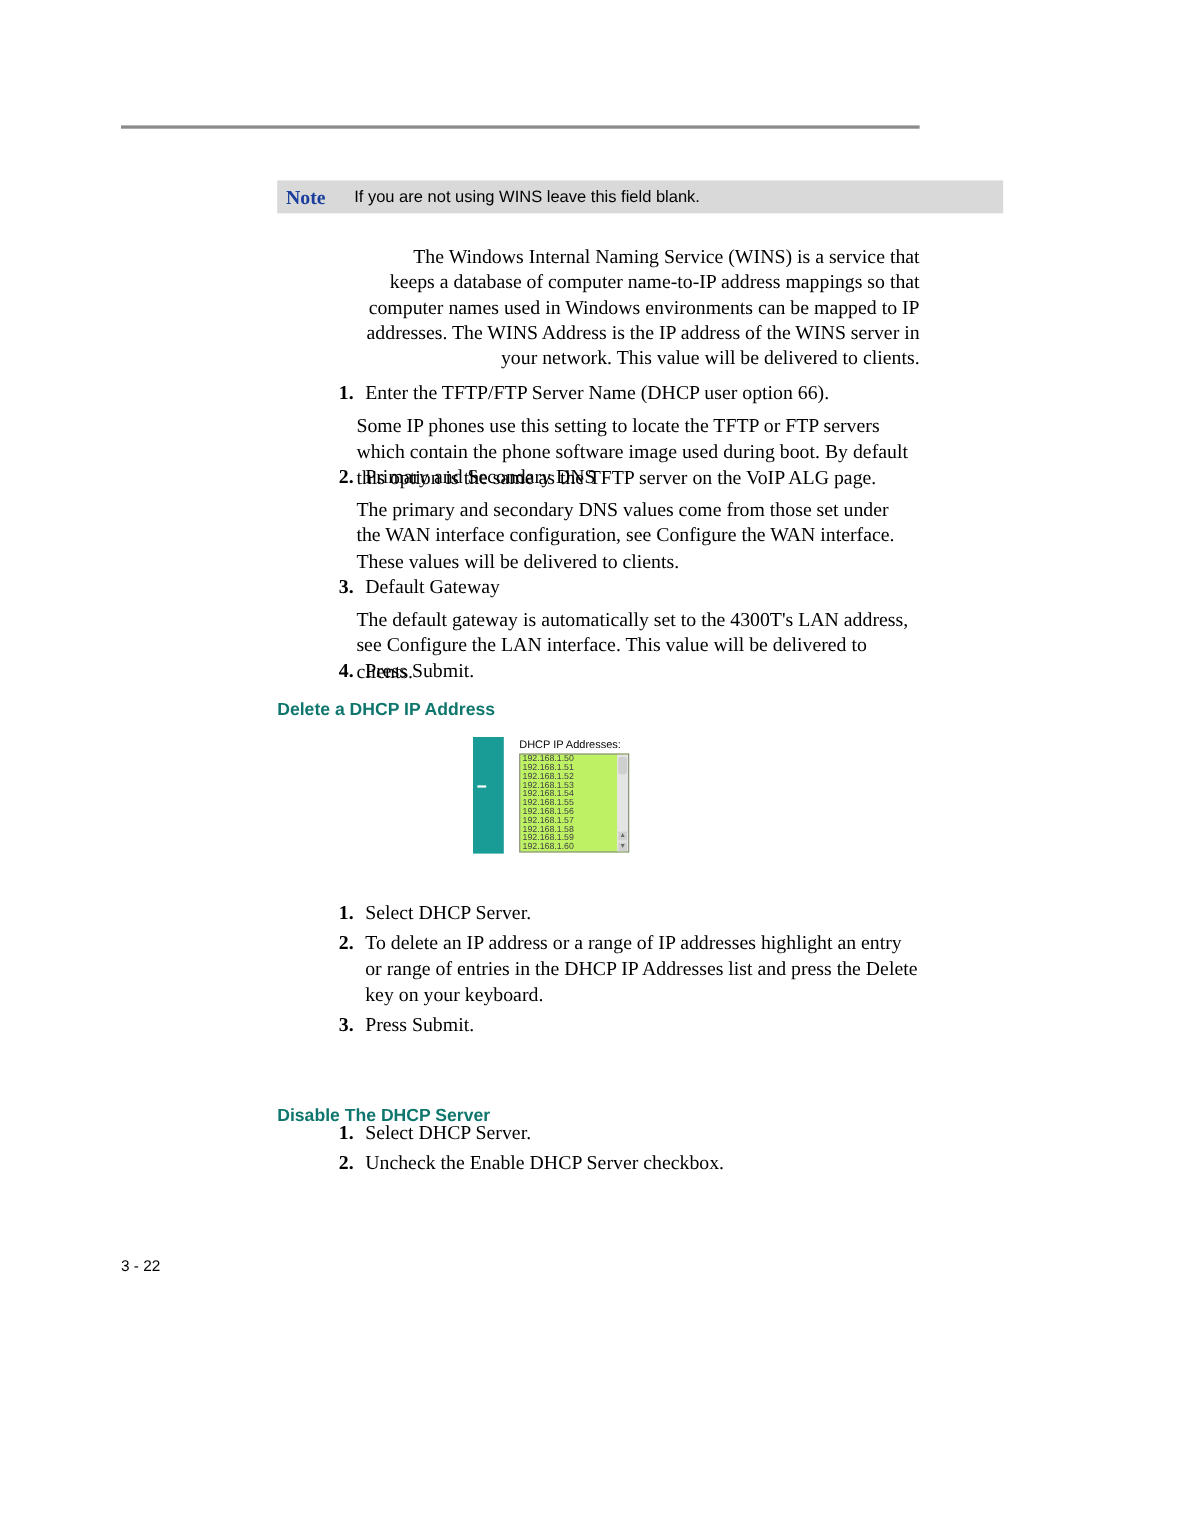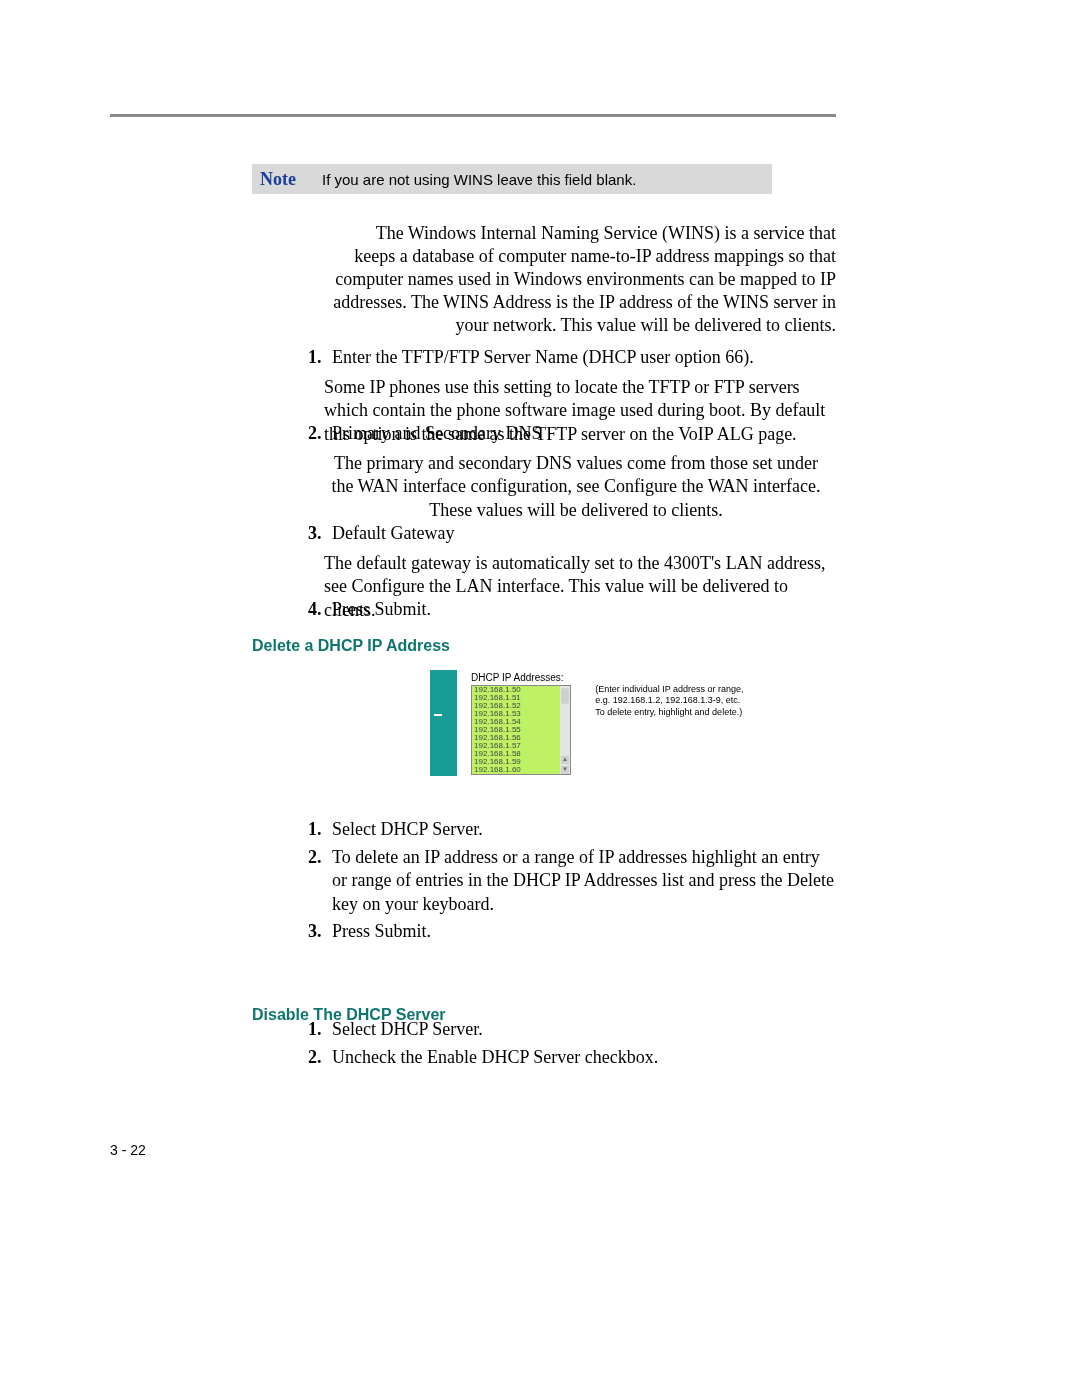--- a/index.html
+++ b/index.html
@@ -33,21 +33,21 @@
     left: 110px;
     top: 114px;
     width: 726px;
     height: 3px;
     background: #8a8a8a;
   }
   .note-box {
     position: absolute;
     left: 252px;
     top: 164px;
-    width: 520px;
+    width: 660px;
     height: 30px;
     background: #d9d9d9;
     display: flex;
     align-items: center;
   }
   .note-label {
     font-family: Georgia, serif;
     font-weight: bold;
     color: #1a3e9c;
     font-size: 18px;
@@ -211,21 +211,21 @@
 
   <div class="list" style="top:0;">
     <div class="li" style="top:346px;">
       <span class="num">1.</span>
       <span class="txt">Enter the TFTP/FTP Server Name (DHCP user option 66).</span>
       <span class="sub" style="top:30px;">Some IP phones use this setting to locate the TFTP or FTP servers which contain the phone software image used during boot.  By default this option is the same as the TFTP server on the VoIP ALG page.</span>
     </div>
     <div class="li" style="top:422px;">
       <span class="num">2.</span>
       <span class="txt">Primary and Secondary DNS</span>
-      <span class="sub" style="top:30px;text-align:center;">The primary and secondary DNS values come from those set under the WAN interface configuration, see Configure the WAN interface. These values will be delivered to clients.</span>
+      <span class="sub" style="top:30px;">The primary and secondary DNS values come from those set under the WAN interface configuration, see Configure the WAN interface. These values will be delivered to clients.</span>
     </div>
     <div class="li" style="top:522px;">
       <span class="num">3.</span>
       <span class="txt">Default Gateway</span>
       <span class="sub" style="top:30px;">The default gateway is automatically set to the 4300T's LAN address, see Configure the LAN interface.  This value will be delivered to clients.</span>
     </div>
     <div class="li" style="top:598px;">
       <span class="num">4.</span>
       <span class="txt">Press Submit.</span>
     </div>
@@ -251,21 +251,20 @@
         <div class="ip">192.168.1.58</div>
         <div class="ip">192.168.1.59</div>
         <div class="ip">192.168.1.60</div>
         <div class="ss-scroll">
           <div class="thumb"></div>
           <div class="btn up">▴</div>
           <div class="btn dn">▾</div>
         </div>
       </div>
     </div>
-    <div class="ss-right">(Enter individual IP address or range, e.g. 192.168.1.2, 192.168.1.3-9, etc. To delete entry, highlight and delete.)</div>
   </div>
 
   <div class="list" style="top:0;">
     <div class="li" style="top:818px;">
       <span class="num">1.</span>
       <span class="txt">Select DHCP Server.</span>
     </div>
     <div class="li" style="top:846px;">
       <span class="num">2.</span>
       <span class="txt">To delete an IP address or a range of IP addresses highlight an  entry or range of entries in the DHCP IP Addresses list and press the Delete key on your keyboard.</span>

